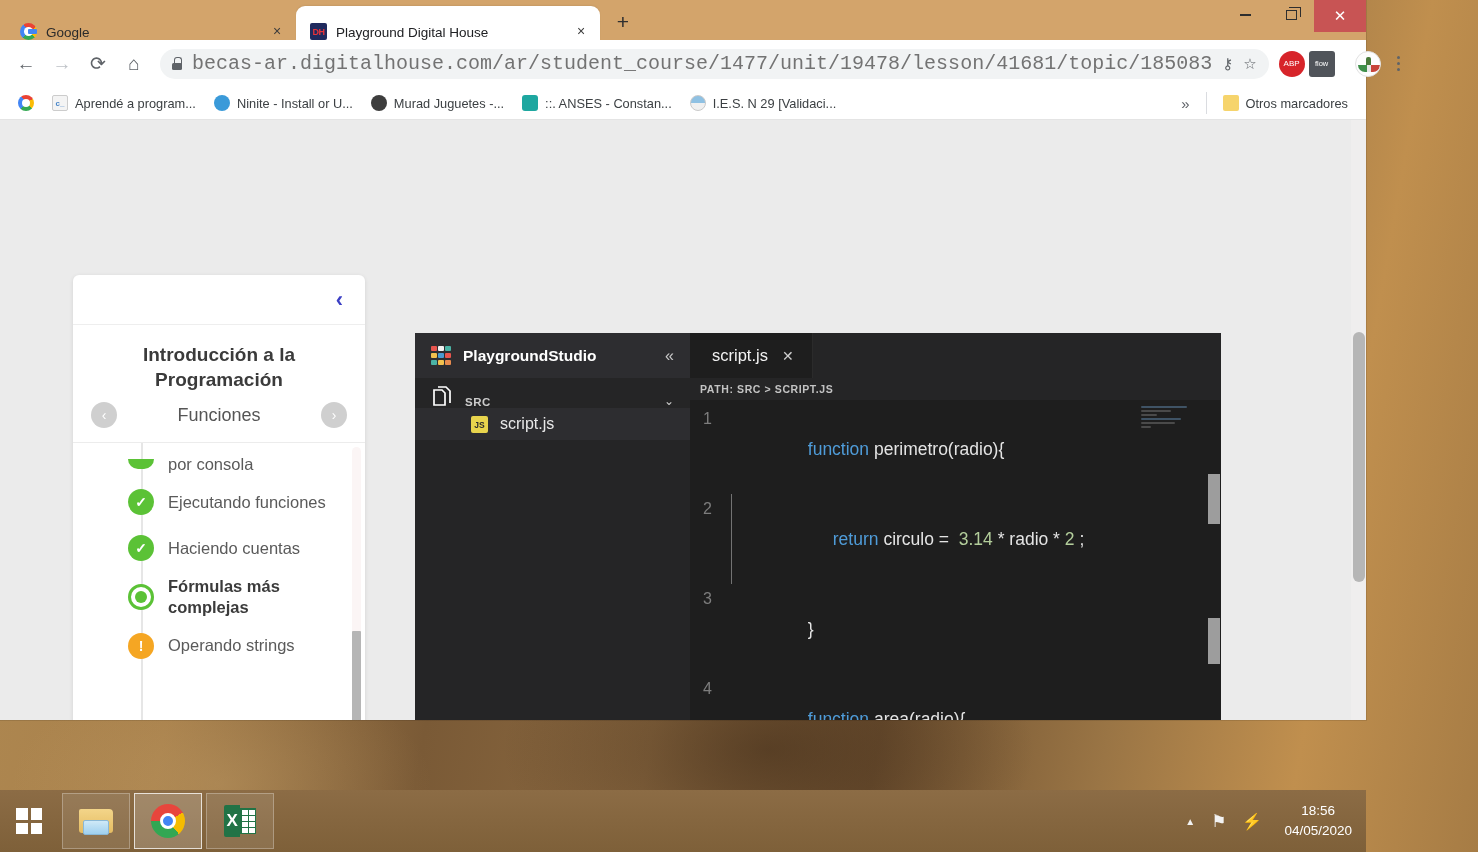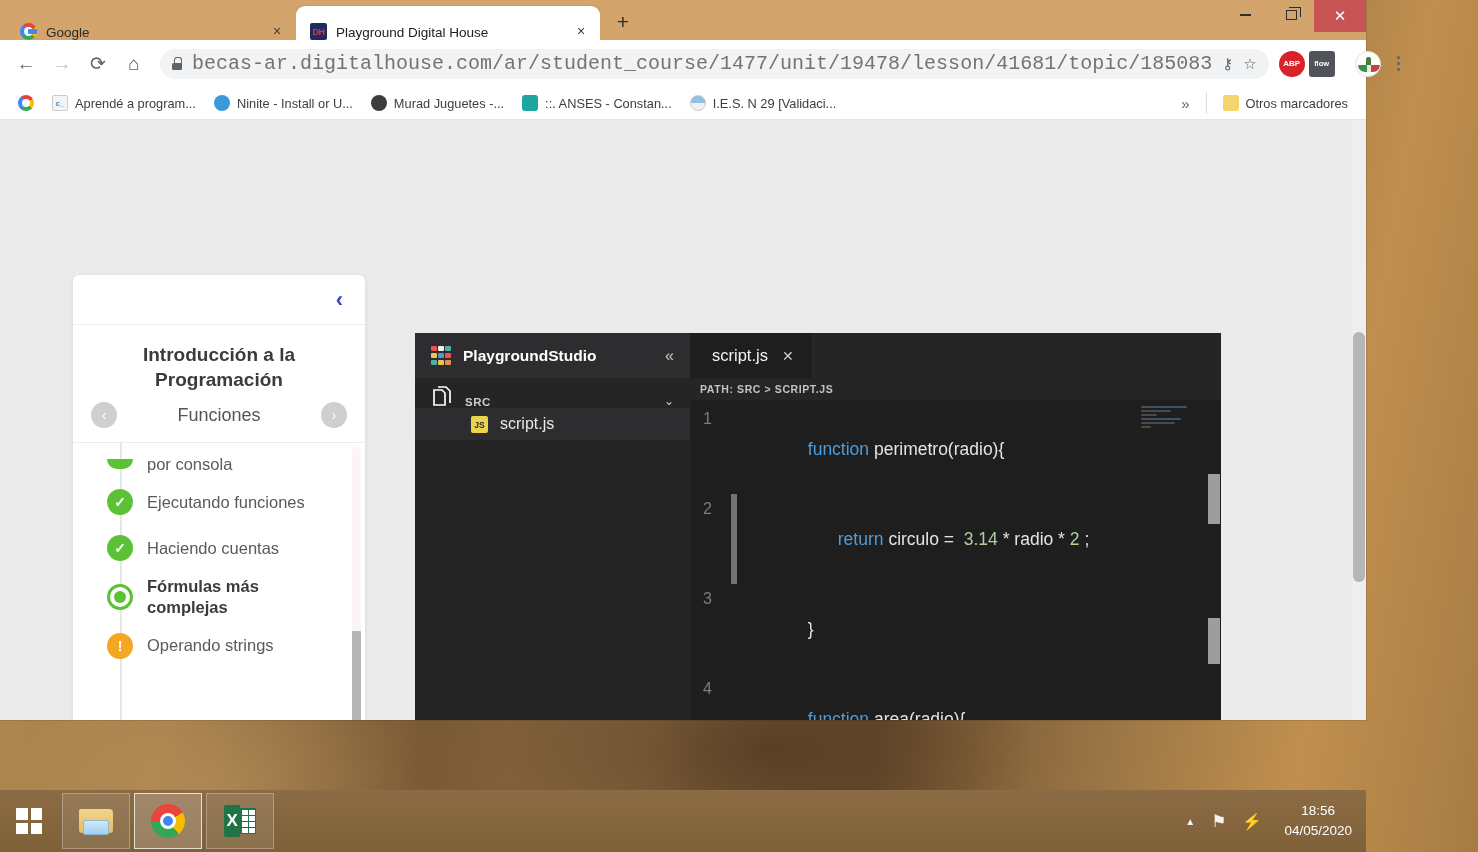--- a/index.html
+++ b/index.html
@@ -134,21 +134,21 @@
   }
   .lock-icon::after {
     content: ""; position: absolute; top: 0; left: 2px;
     width: 6px; height: 7px; border: 1.8px solid #5f6368;
     border-bottom: none; border-radius: 3px 3px 0 0;
   }
   .omni-icon { color: #5f6368; font-size: 15px; flex: none; }
   .ext-icon {
     width: 26px; height: 26px; flex: none;
     display: flex; align-items: center; justify-content: center;
-    font-size: 9px; font-weight: bold; color: #fff;
+    font-size: 9px; font-weight: normal; color: #fff;
   }
   .ext-abp { background: #d7242a; border-radius: 50%; font-size: 8px; }
   .ext-flow { background: #50545a; border-radius: 3px; font-size: 7.5px; }
   .tb-sep { width: 1px; height: 22px; background: #dadce0; margin: 0 6px; }
   .avatar-ies {
     width: 26px; height: 26px; border-radius: 50%;
     background: #fdfdfd; border: 1px solid #e2e2e2;
     position: relative; overflow: hidden; flex: none;
   }
   .avatar-ies::before {
@@ -227,21 +227,21 @@
   }
   .cs-arrow {
     width: 26px; height: 26px; border-radius: 50%;
     background: #cfcfcf; color: #fff; flex: none;
     display: flex; align-items: center; justify-content: center;
     font-size: 14px;
   }
   .cs-unit { flex: 1; text-align: center; font-size: 18px; color: #555; }
   .cs-divider { height: 1px; background: #ececec; }
   .cs-list {
-    flex: 1; position: relative; padding: 10px 0 0 0; overflow: hidden;
+    flex: 1; position: relative; padding: 10px 0 0 0; overflow: hidden; margin-left: 21px;
   }
   .cs-item {
     display: flex; align-items: center; gap: 14px;
     padding: 5px 26px 5px 34px; position: relative; min-height: 46px;
   }
   .cs-rail {
     position: absolute; left: 47px; top: 0; bottom: 0; width: 2px; background: #e6e6e6;
   }
   .cs-bullet {
     width: 26px; height: 26px; border-radius: 50%; flex: none;
@@ -339,21 +339,21 @@
   }
   .code-row { display: flex; }
   .ln {
     width: 40px; flex: none; text-align: right; padding-right: 18px;
     color: #7d7d7d; font-size: 16px;
   }
   .code-txt { flex: 1; color: #e4e4e4; white-space: pre-wrap; }
   .kw { color: #4f9cd9; }
   .num { color: #b3ce9b; }
   .indent-guide {
-    border-left: 6px solid #737373; padding-left: 23px; margin-left: 1px;
+    border-left: 1px solid #737373; padding-left: 23px; margin-left: 1px;
   }
   .minimap {
     position: absolute; right: 28px; top: 6px; width: 52px; height: 30px;
     opacity: .55;
   }
   .mm-line { height: 2px; margin-bottom: 2px; border-radius: 1px; }
   .pg-vscroll {
     position: absolute; right: 0; top: 0; bottom: 0; width: 14px;
   }
   .pg-vthumb { position: absolute; right: 1px; width: 12px; background: #9d9d9d; }

